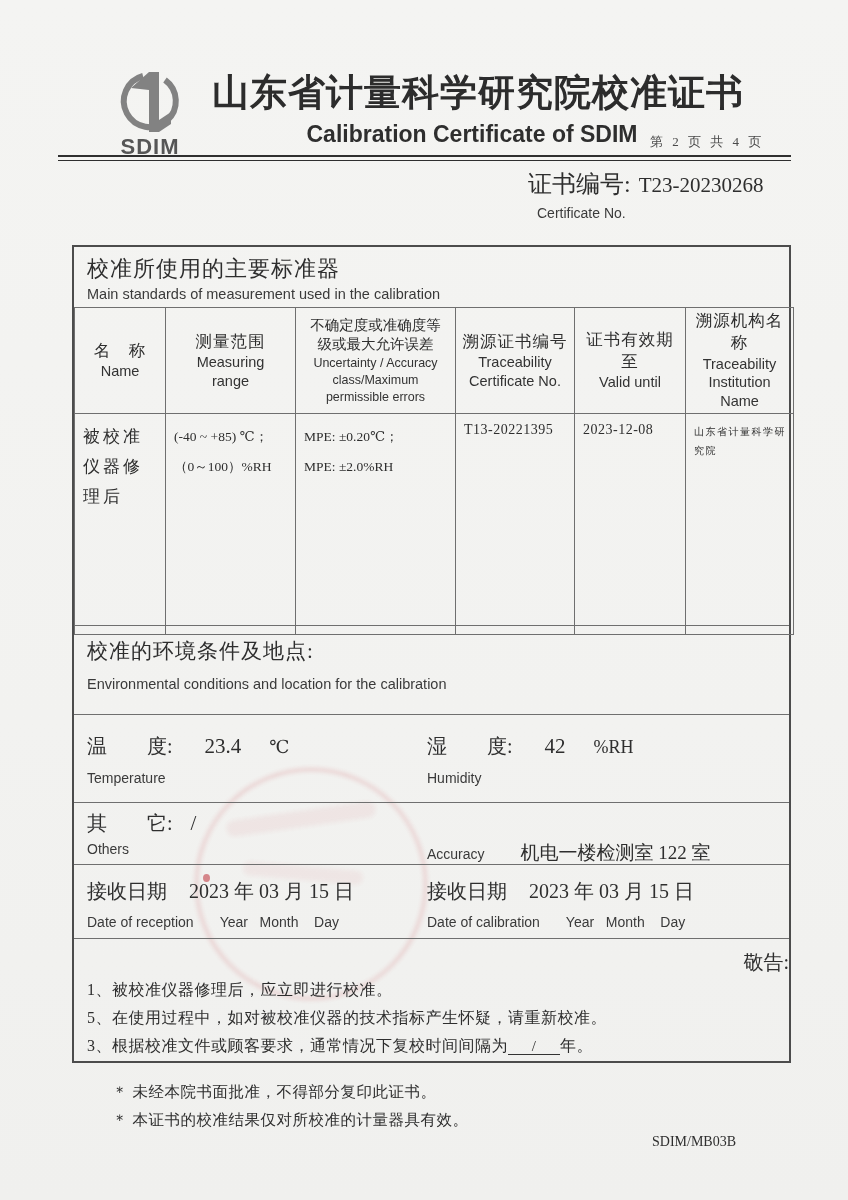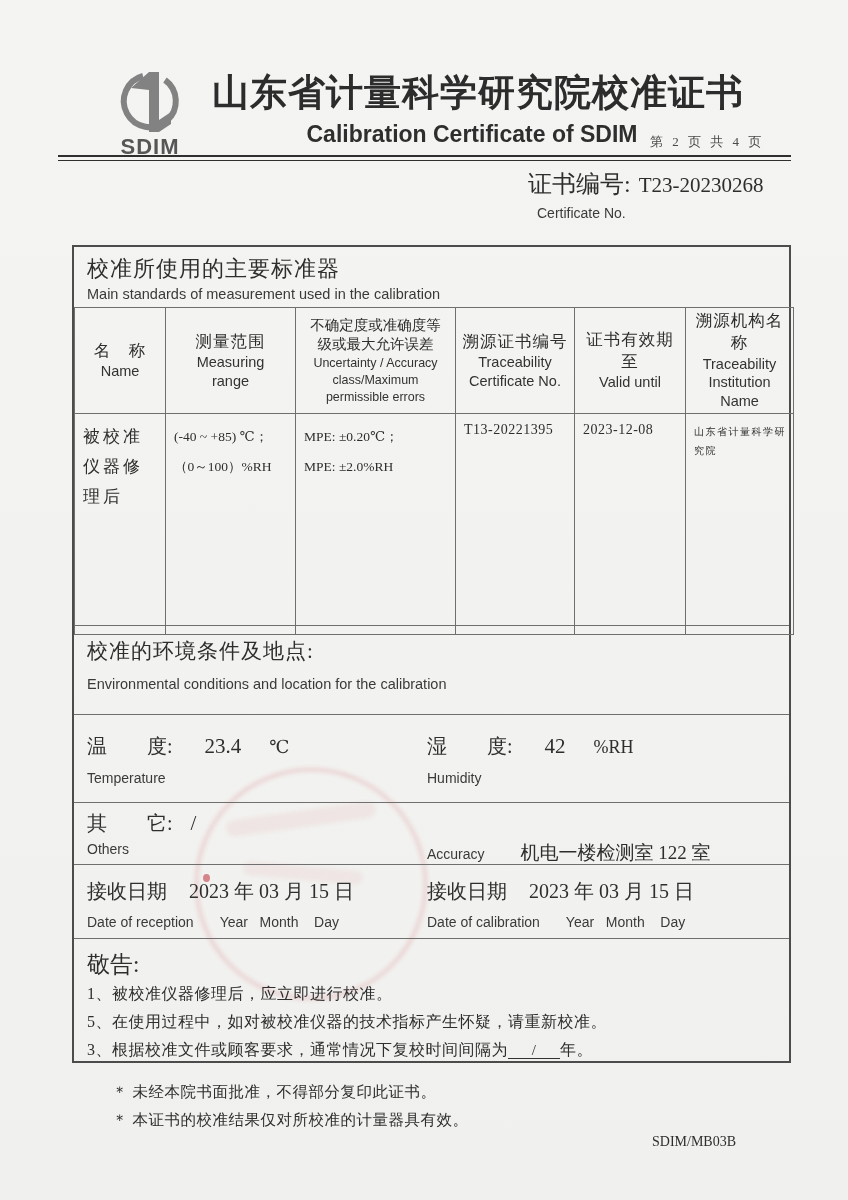--- a/index.html
+++ b/index.html
@@ -81,21 +81,21 @@
   .row-others .kv-line.l1 { top:7px; } .row-others .kv-line.l2 { top:37px; }
   .row-dates .kv-line.l1 { top:13px; } .row-dates .kv-line.l2 { top:48px; }
   .gap-val { margin-left:28px; } .gap-unit { margin-left:24px; }
   .addr { font-size:19px; color:#2e2e2e; margin-left:10px; }
   .addr2 { margin-left:32px; }
   .date-str { font-size:20px; margin-left:18px; color:#2e2e2e; }
   .units-en { font-family:"Liberation Sans","DejaVu Sans",sans-serif; font-size:14px;
     color:#3a3a3a; white-space:pre; margin-left:22px; }
   
   .row-notes { padding:10px 0 0 13px; }
-  .notes-title { font-size:23px; color:#2e2e2e; }
+  .notes-title { font-size:20px; color:#2e2e2e;text-align:right; }
   .note-item { font-size:16px; color:#2e2e2e; line-height:28px; letter-spacing:.5px; }
   .blank { display:inline-block; width:52px; border-bottom:1.4px solid #333;
     text-align:center; font-size:15px; line-height:1; }
   
   .foot-note { position:absolute; left:112px; font-size:15.5px; color:#2e2e2e; letter-spacing:.5px; }
   .fn1 { top:1082px; } .fn2 { top:1110px; }
   .form-code { position:absolute; left:652px; top:1134px; font-size:14px; color:#2e2e2e; }
 </style>
 </head>
 <body>

